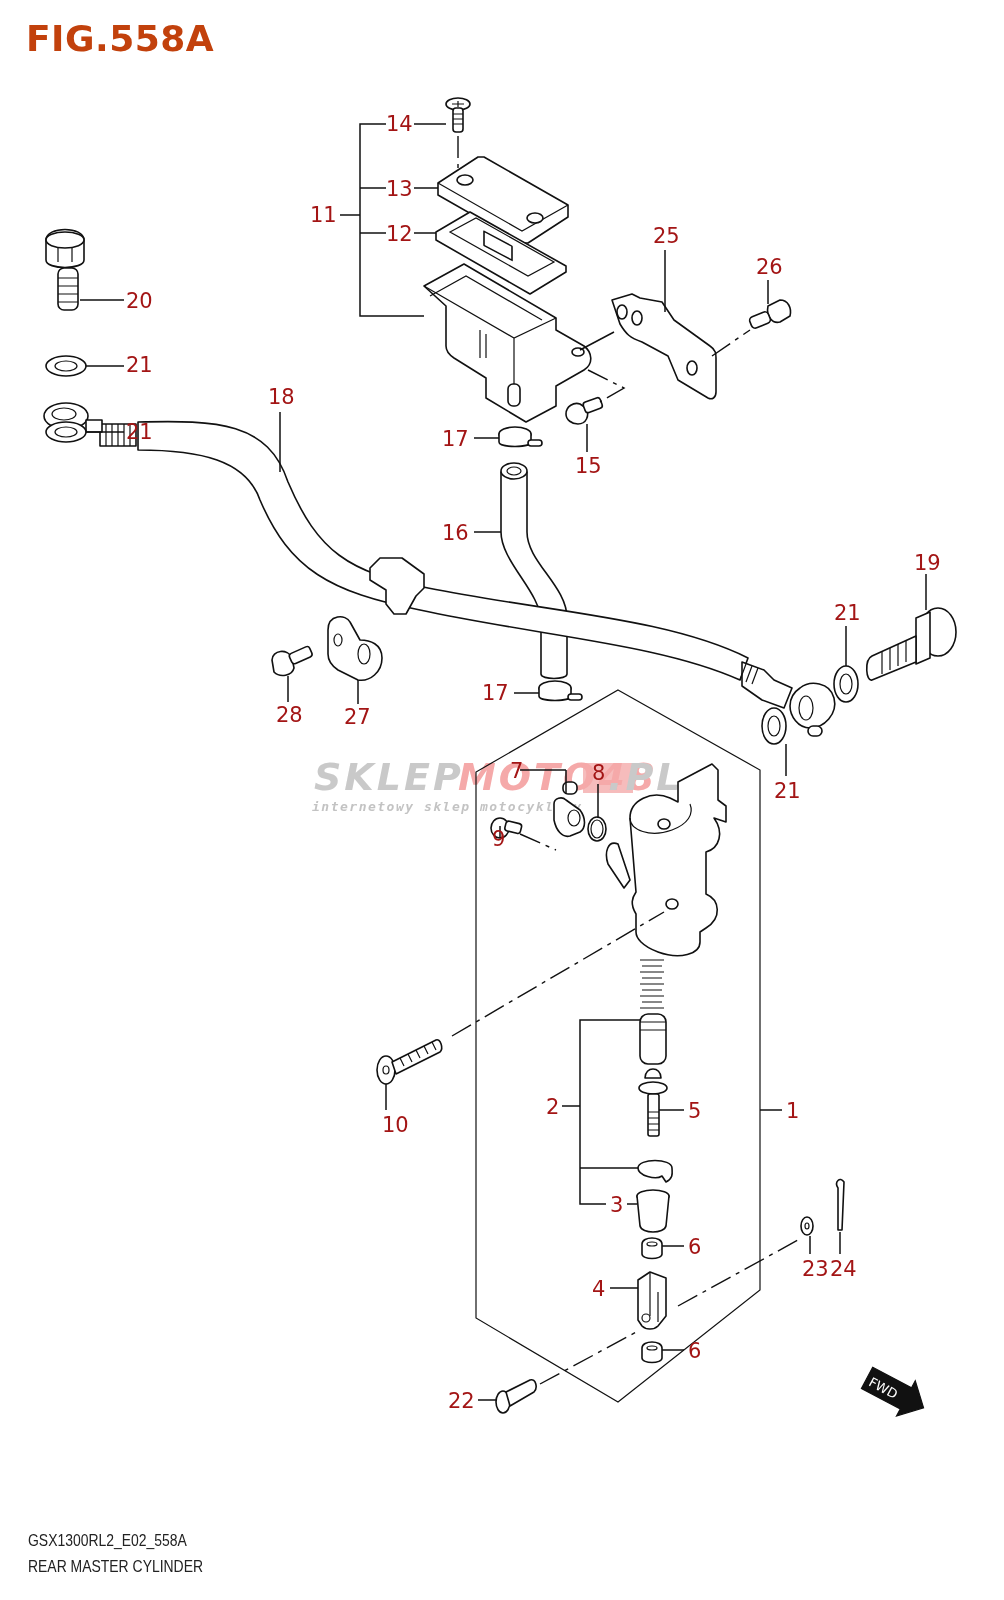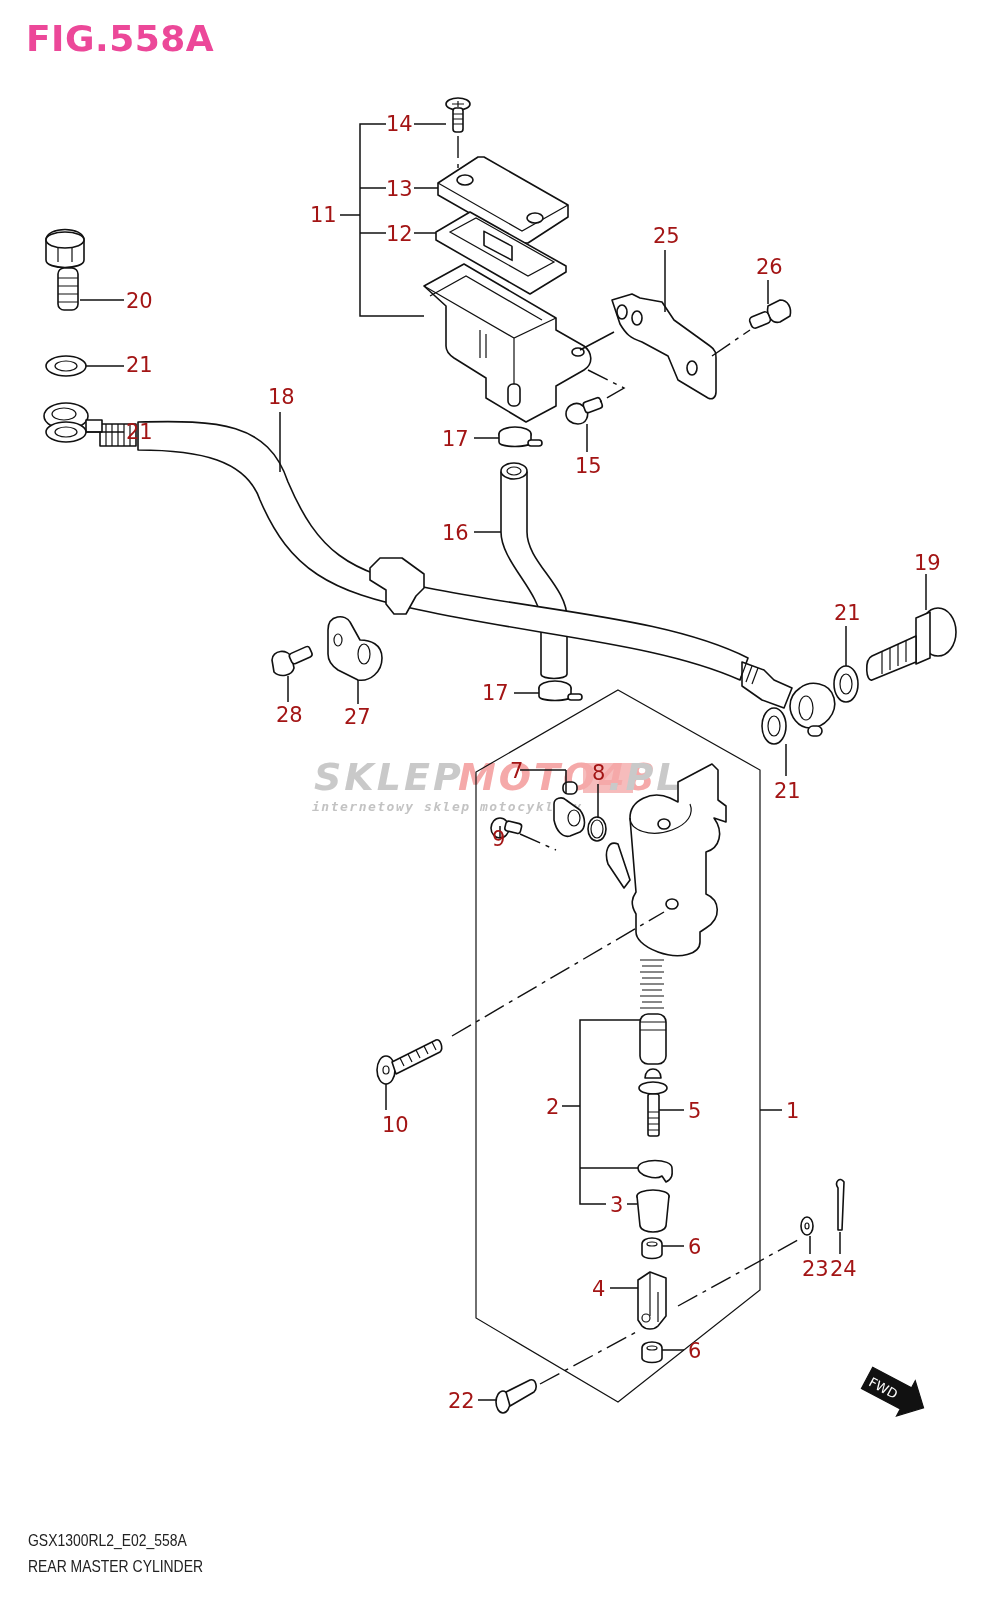--- a/index.html
+++ b/index.html
@@ -1,17 +1,17 @@
 <!DOCTYPE html>
 <html><head>
 <meta charset="utf-8">
 <style>
   html, body { margin: 0; padding: 0; background: #ffffff; }
   body { width: 1004px; height: 1600px; position: relative; overflow: hidden; font-family: "DejaVu Sans", sans-serif; }
-  #fig-title { position: absolute; left: 26px; top: 18px; font-family: "DejaVu Sans", sans-serif; font-weight: bold; font-size: 36px; color: #ec4899; letter-spacing: 0.5px; }
+  #fig-title { position: absolute; left: 26px; top: 18px; font-family: "DejaVu Sans", sans-serif; font-weight: bold; font-size: 36px; color: #c2410c; letter-spacing: 0.5px; }
   #diagram { position: absolute; left: 0; top: 0; }
   .part { fill: #fff; stroke: #111; stroke-width: 1.6; stroke-linejoin: round; stroke-linecap: round; }
   .thin { fill: none; stroke: #111; stroke-width: 1.2; }
   .leader { fill: none; stroke: #111; stroke-width: 1.5; }
   .dash { fill: none; stroke: #111; stroke-width: 1.4; stroke-dasharray: 22 6 4 6; }
   .callout { font-family: "DejaVu Sans", sans-serif; font-size: 21px; fill: #a31515; }
   .wm-big { font-family: "DejaVu Sans", sans-serif; font-style: italic; font-weight: bold; font-size: 38px; letter-spacing: 3px; }
   .wm-small { font-family: "DejaVu Sans Mono", monospace; font-style: italic; font-weight: bold; font-size: 13px; fill: #bdbdbd; letter-spacing: 1.5px; }
   #footer { position: absolute; left: 28px; top: 1528px; font-family: "Liberation Sans", sans-serif; font-size: 17px; color: #222; line-height: 26px; transform: scaleX(0.82); transform-origin: left top; }
 </style>

